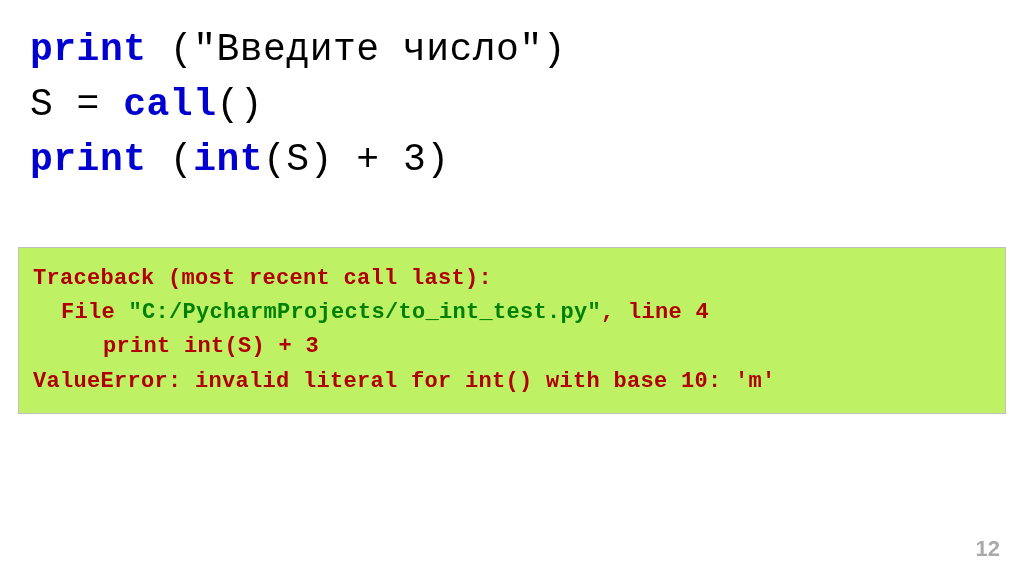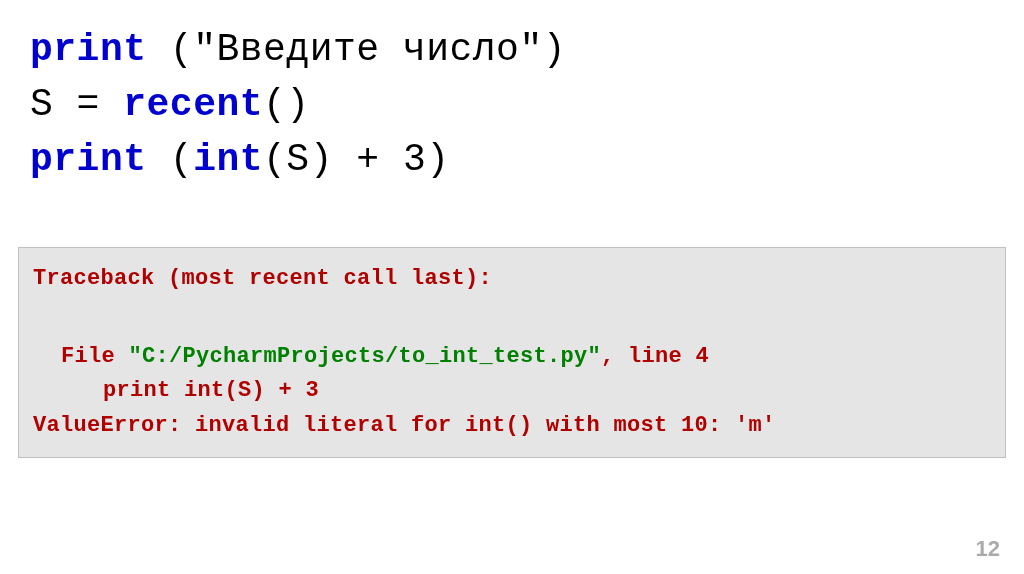--- a/index.html
+++ b/index.html
@@ -19,60 +19,60 @@
       padding: 22px 30px 0 30px;
       font-size: 38px;
       line-height: 1.45;
       letter-spacing: 0.5px;
     }
     .kw { color: #0000d0; font-weight: bold; text-align: center; }
     .plain { color: #000000; }
     .num { color: #000000; }
     .traceback-box {
       margin: 60px 18px 0 18px;
-      background: #e5e5e5;
+      background: #bef264;
       border: 1px solid #c0c0c0;
       padding: 14px 14px;
       font-size: 22px;
       line-height: 1.55;
       font-weight: bold;
       letter-spacing: 0.3px;
     }
     .tb-red { color: #b00000; }
     .tb-green { color: #008000; }
-    .tb-indent1 { padding-left: 28px; margin-top: 44px; }
+    .tb-indent1 { padding-left: 28px; }
     .tb-indent2 { padding-left: 70px; }
     .page-number {
       position: absolute;
       bottom: 12px;
       right: 24px;
       font-family: Arial, sans-serif;
       font-size: 22px;
       color: #aaaaaa;
       font-weight: bold;
     }
     .nowrap { white-space: nowrap; }
   </style>
 </head>
 <body>
 
 <div class="code-section">
   <div>
     <span class="kw">print</span><span class="plain"> ("Введите число")</span>
   </div>
   <div>
-    <span class="plain">S = </span><span class="kw">recent</span><span class="plain">()</span>
+    <span class="plain">S = </span><span class="kw">call</span><span class="plain">()</span>
   </div>
   <div>
     <span class="kw">print</span><span class="plain"> (</span><span class="kw">int</span><span class="plain">(S) + </span><span class="plain num">3</span><span class="plain">)</span>
   </div>
 </div>
 
 <div class="traceback-box">
   <div class="tb-red nowrap">Traceback (most recent call last):</div>
   <div class="tb-indent1 nowrap">
     <span class="tb-red">File </span><span class="tb-green">"C:/PycharmProjects/to_int_test.py"</span><span class="tb-red">, line 4</span>
   </div>
   <div class="tb-red tb-indent2 nowrap">print int(S) + 3</div>
-  <div class="tb-red nowrap">ValueError: invalid literal for int() with most 10:  'm'</div>
+  <div class="tb-red nowrap">ValueError: invalid literal for int() with base 10:  'm'</div>
 </div>
 
 <div class="page-number">12</div>
 
 </body></html>

